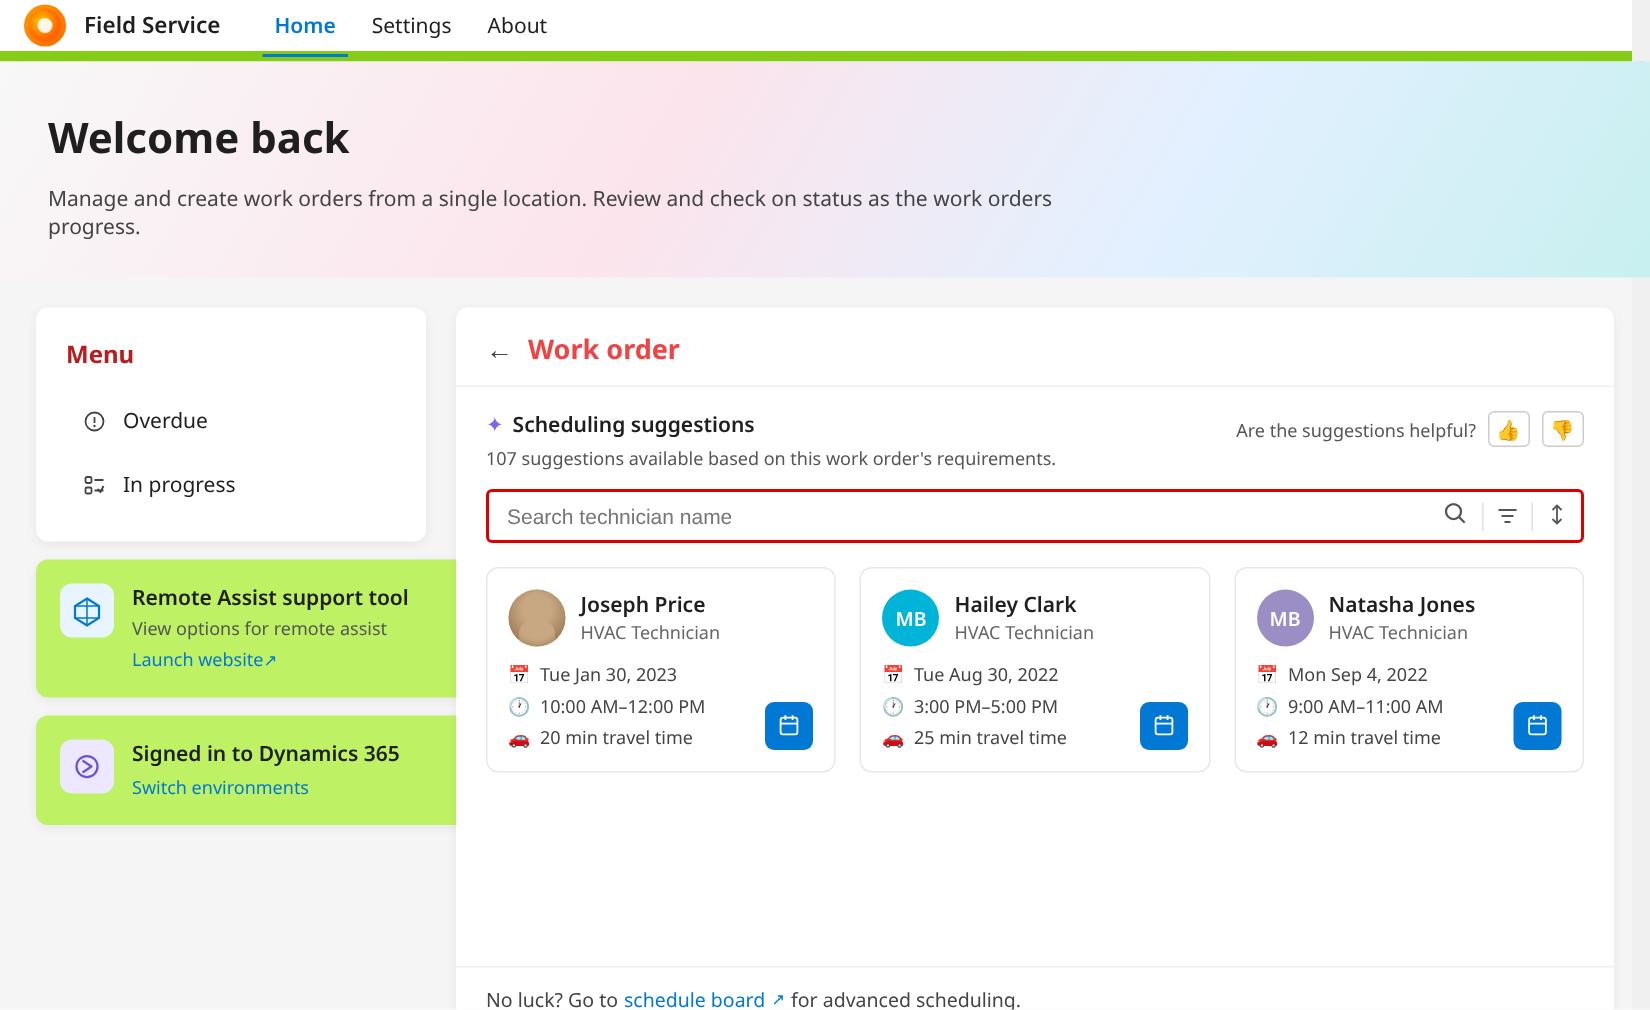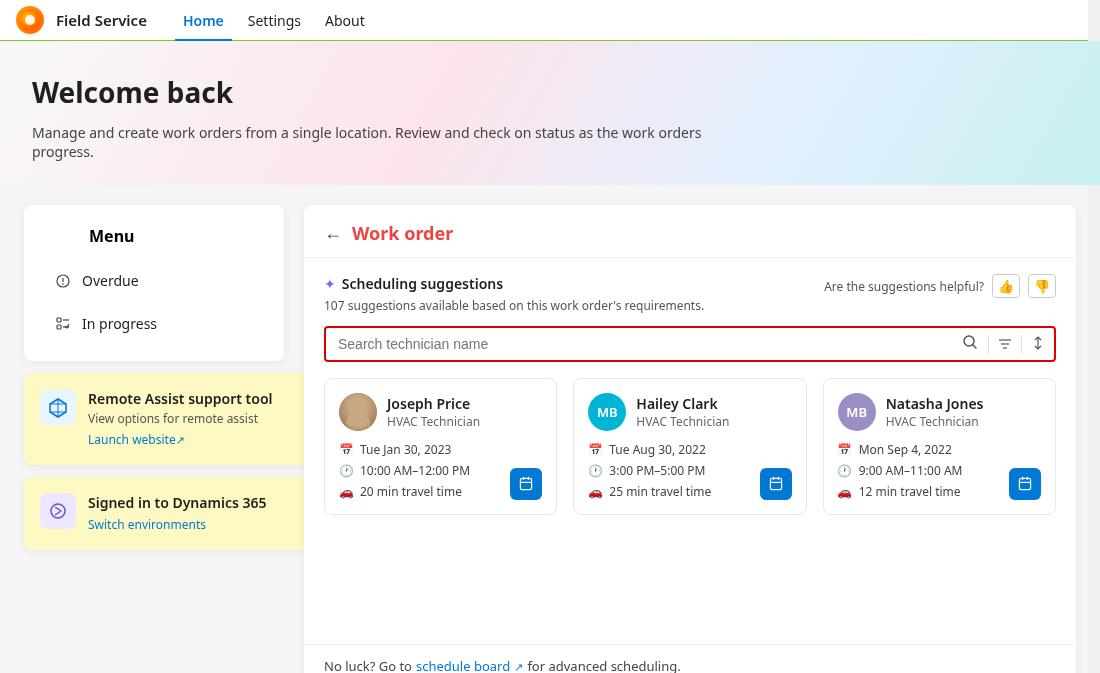--- a/index.html
+++ b/index.html
@@ -1,21 +1,21 @@
 <!DOCTYPE html>
 <html><head>
   <meta charset="utf-8">
   <style>
     * { box-sizing: border-box; margin: 0; padding: 0; }
     body { font-family: 'Segoe UI', system-ui, sans-serif; background: #f5f5f5; width: 1100px; height: 673px; overflow: hidden; }
 
     
     .top-nav {
       display: flex; align-items: center; height: 41px;
-      background: #fff; border-bottom: 1px solid #84cc16;
+      background: #fff; border-bottom: 7px solid #84cc16;
       padding: 0 16px; gap: 8px;
     }
     .nav-logo {
       width: 28px; height: 28px; border-radius: 50%;
       background: linear-gradient(135deg, #f90, #ff6a00);
       display: flex; align-items: center; justify-content: center;
       margin-right: 4px;
     }
     .nav-title { font-size: 15px; font-weight: 600; color: #1f1f1f; margin-right: 20px; }
     .nav-item {
@@ -50,34 +50,34 @@
       display: flex; gap: 20px; padding: 20px 24px; height: calc(673px - 41px - 110px);
       overflow: hidden;
     }
 
     
     .sidebar {
       background: #fff; border-radius: 8px; padding: 20px;
       width: 260px; flex-shrink: 0; box-shadow: 0 2px 8px rgba(0,0,0,0.06);
       display: flex; flex-direction: column; gap: 8px; height: fit-content;
     }
-    .sidebar-title { font-size: 16px; font-weight: 700; color: #000000; margin-bottom: 8px; margin-left: 45px; }
+    .sidebar-title { font-size: 16px; font-weight: 700; color: #b91c1c; margin-bottom: 8px; }
     .sidebar-item {
       display: flex; align-items: center; gap: 10px; padding: 8px 10px;
       border-radius: 6px; cursor: pointer; font-size: 14px; color: #1f1f1f;
     }
     .sidebar-item.active { background: #f0f4ff; }
     .sidebar-item-icon {
       width: 18px; height: 18px; display: flex; align-items: center; justify-content: center;
       flex-shrink: 0;
     }
 
     
     .sidebar-card {
-      background: #fef9c3; border-radius: 8px; padding: 16px;
+      background: #bef264; border-radius: 8px; padding: 16px;
       width: 300px; flex-shrink: 0; box-shadow: 0 2px 8px rgba(0,0,0,0.06);
       margin-top: 0;
     }
     .card-row { display: flex; align-items: flex-start; gap: 12px; }
     .card-icon-box {
       width: 36px; height: 36px; background: #e8f4ff; border-radius: 8px;
       display: flex; align-items: center; justify-content: center; flex-shrink: 0;
     }
     .card-title { font-size: 14px; font-weight: 600; color: #1f1f1f; }
     .card-desc { font-size: 12px; color: #555; margin-top: 2px; }

